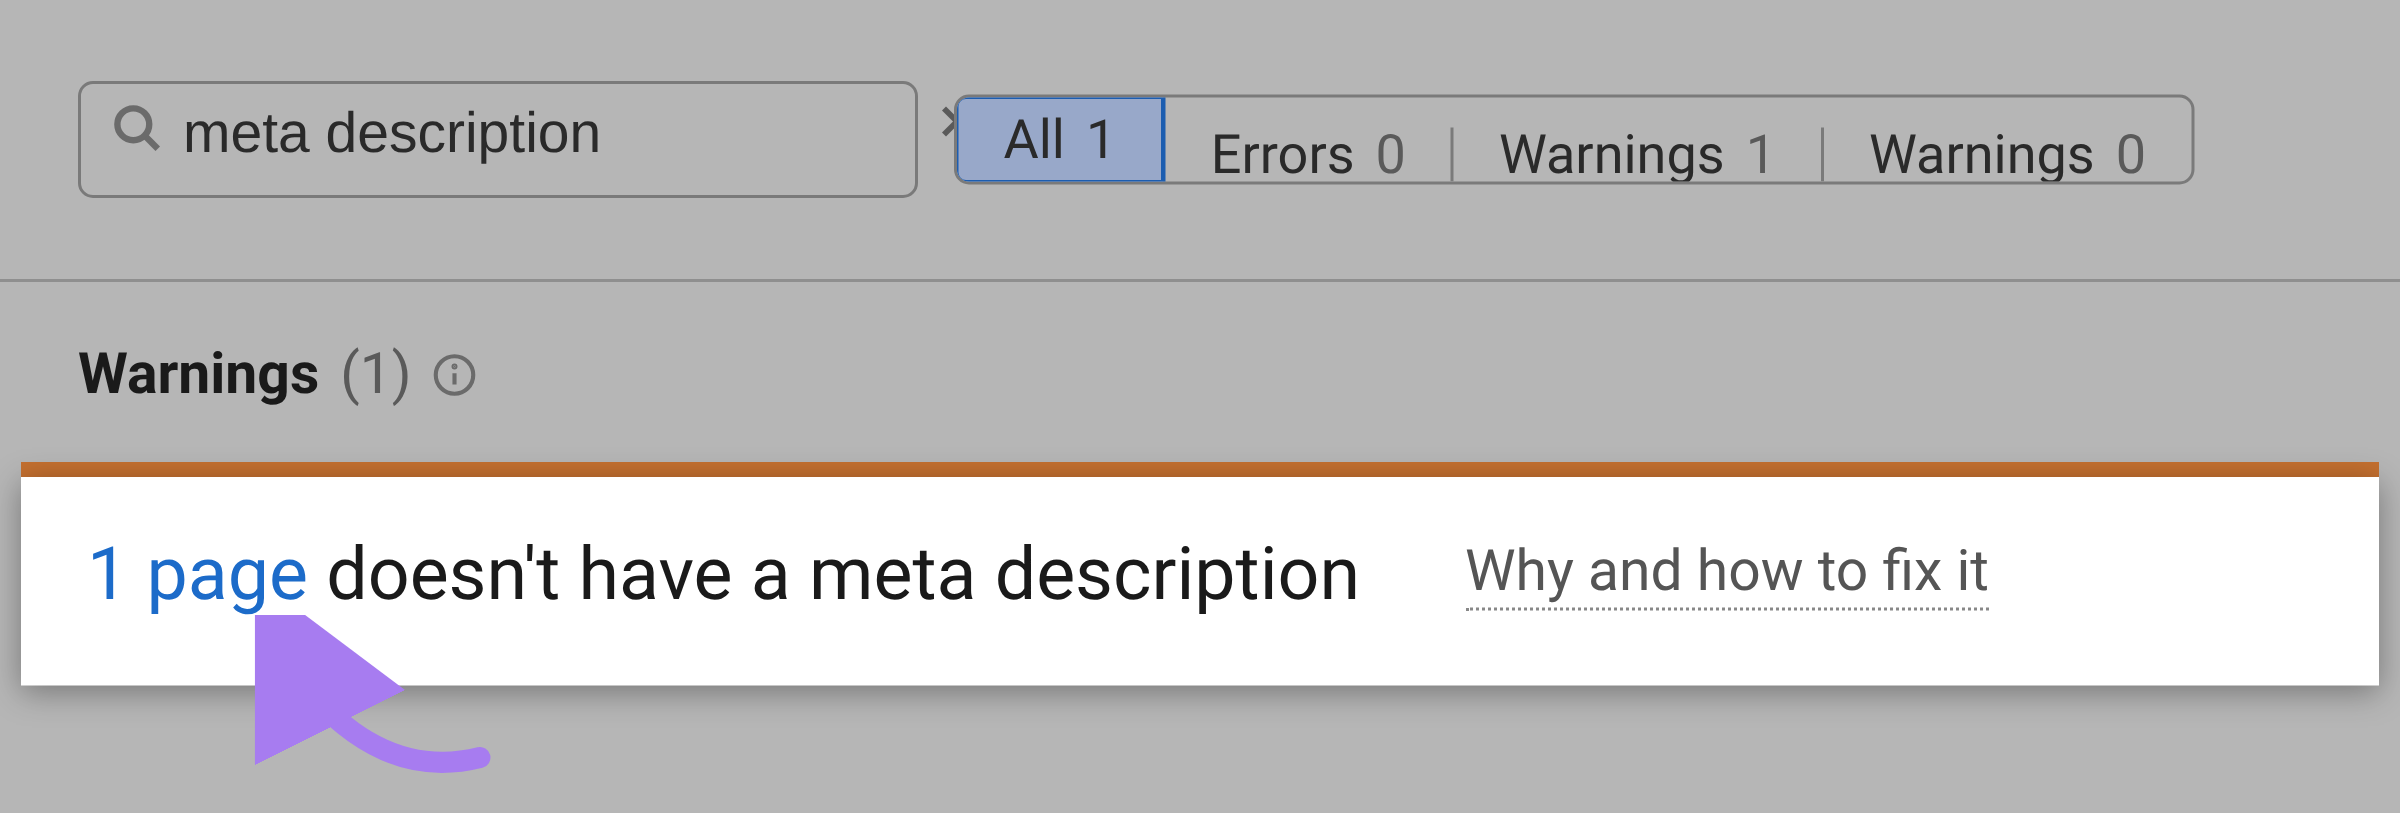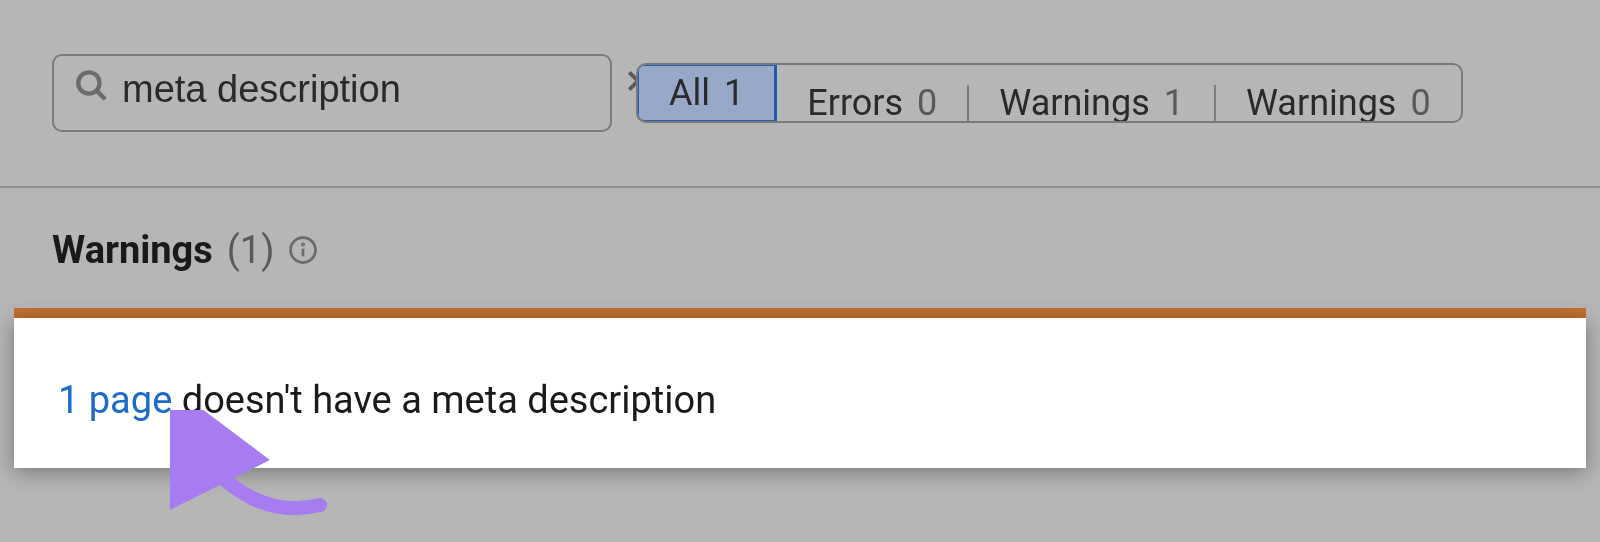--- a/index.html
+++ b/index.html
@@ -124,23 +124,22 @@
     .issue-row {
       background: #ffffff;
       box-shadow: 0 4px 20px rgba(0,0,0,0.35);
       padding: 36px 44px 46px 44px;
       display: flex;
       align-items: center;
       margin: 0 14px;
       gap: 70px;
     }
     .issue-text {
-      font-size: 38px;
+      font-size: 49px;
       color: #1a1a1a;
-      margin-top: 24px;
     }
     .issue-link {
       color: #1c6bc9;
       cursor: pointer;
     }
     .fix-link {
       font-size: 38px;
       color: #555555;
       border-bottom: 2px dotted #888;
       cursor: pointer;
@@ -199,20 +198,21 @@
     <circle cx="12" cy="7.5" r="0.5" fill="#6b6b6b" stroke="#6b6b6b"></circle>
   </svg>
 </div>
 
 <div class="orange-divider"></div>
 
 <div class="issue-row">
   <span class="issue-text">
     <span class="issue-link">1 page</span><span> doesn't have a meta description</span>
   </span>
+  <span class="fix-link">Why and how to fix it</span>
 </div>
 
 <svg class="arrow-annotation" viewBox="0 0 220 120">
   <defs>
     <marker id="arrowhead" markerWidth="8" markerHeight="8" refX="4" refY="4" orient="auto">
       <polygon points="0 0, 8 4, 0 8" fill="#a77cf0"></polygon>
     </marker>
   </defs>
   <path d="M 200 95 Q 140 110 90 55 L 75 25" stroke="#a77cf0" stroke-width="14" fill="none" marker-end="url(#arrowhead)" stroke-linecap="round"></path>
 </svg>

